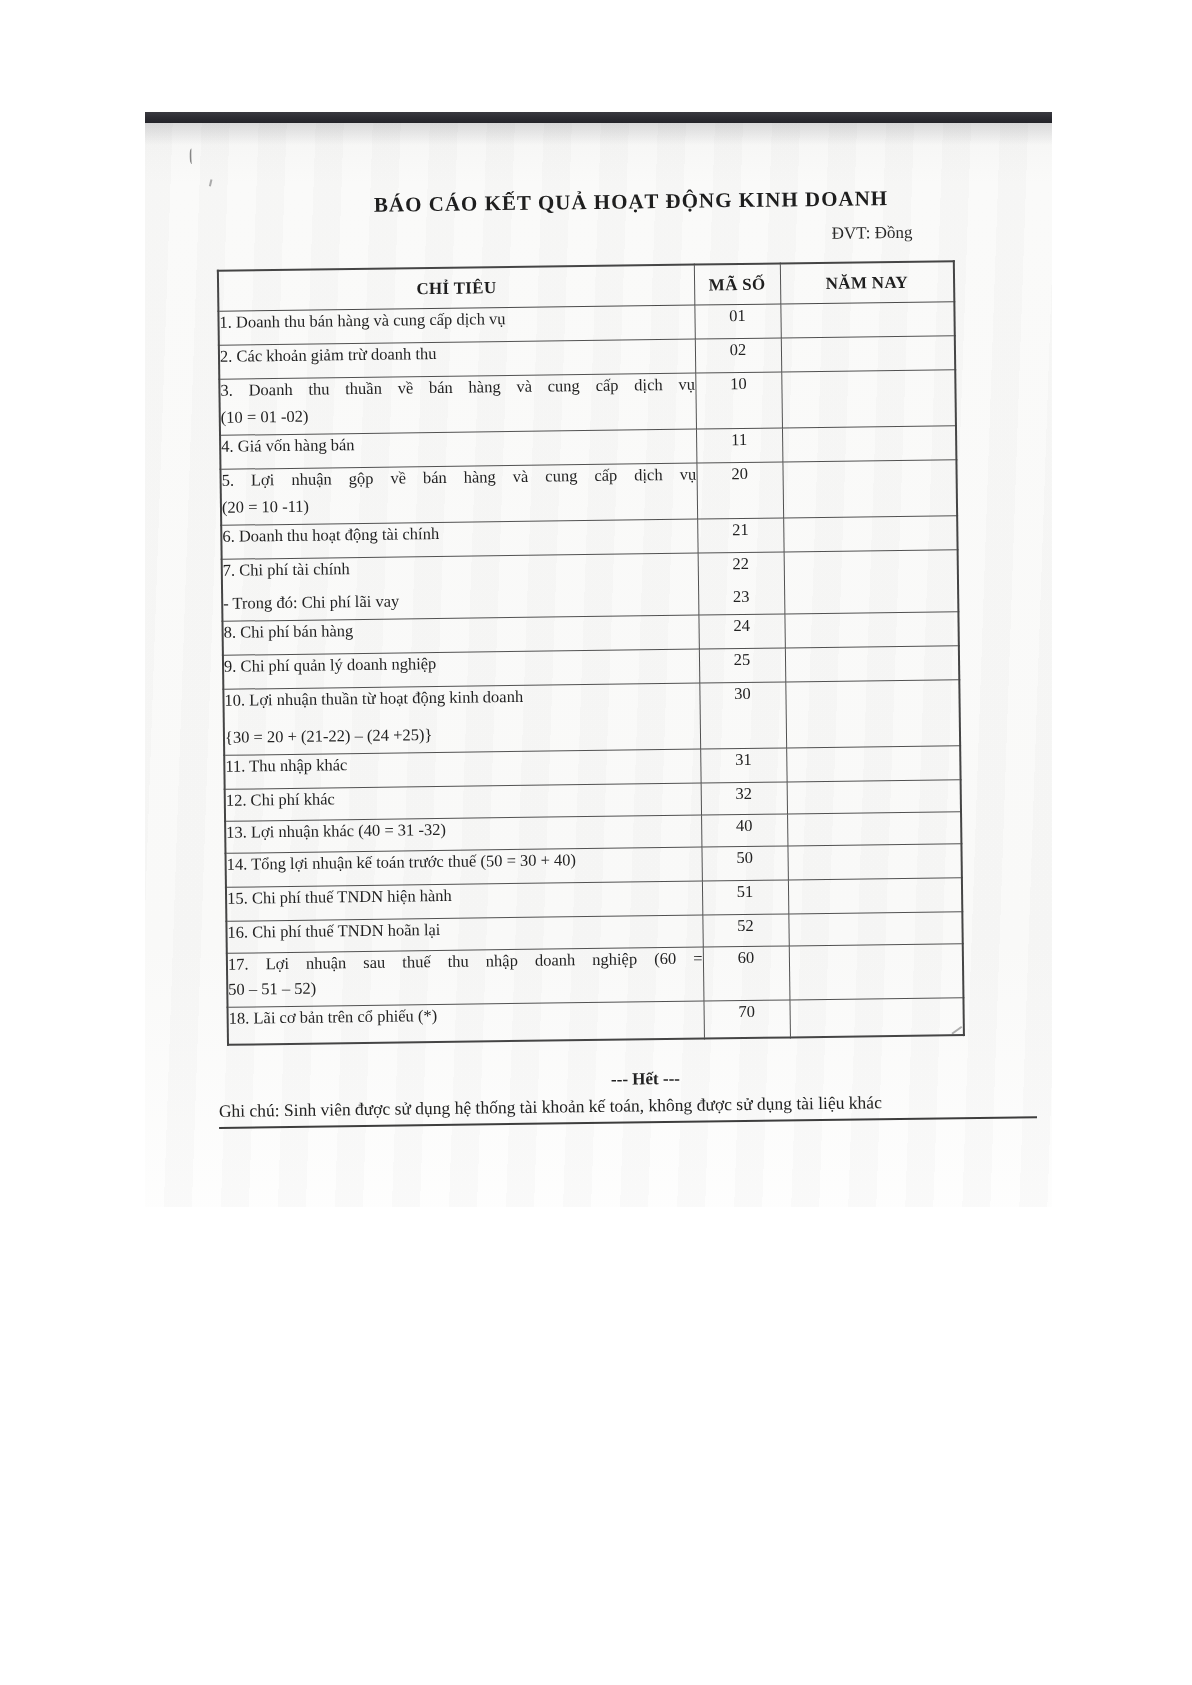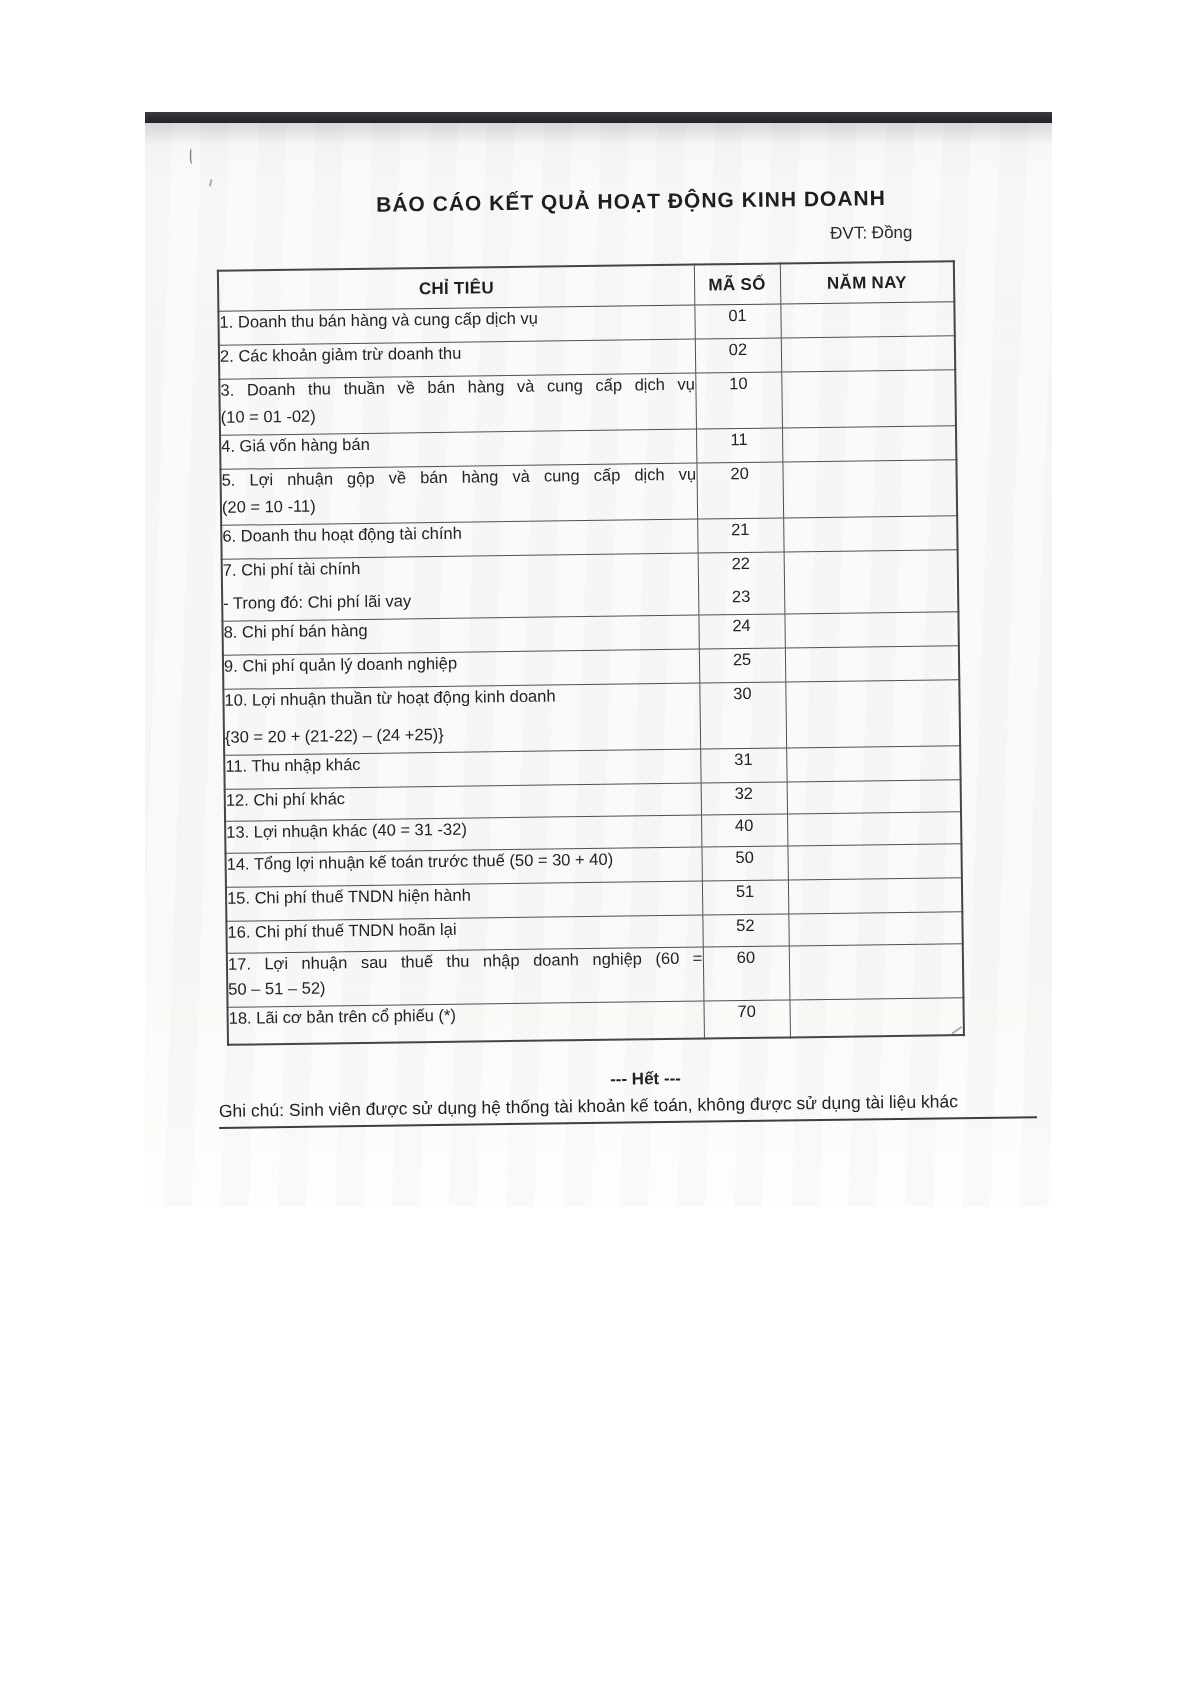--- a/index.html
+++ b/index.html
@@ -1,19 +1,19 @@
 <!DOCTYPE html>
 <html><head>
 <meta charset="utf-8">
 <style>
   html,body{margin:0;padding:0;background:#ffffff;}
   #root{
     position:relative;width:1192px;height:1207px;overflow:hidden;
     background:#ffffff;
-    font-family:Liberation Sans, sans-serif;
+    font-family:Liberation Serif, serif;
     color:#262626;
   }
   
   .paper{
     position:absolute;left:145px;top:112px;width:907px;height:1190px;
     background:
       repeating-linear-gradient(92deg, rgba(0,0,0,0.014) 0 28px, rgba(0,0,0,0) 28px 57px),
       linear-gradient(180deg,#f4f4f3 0%,#fafaf9 6%,#f9f9f8 70%,#ffffff 100%);
   }
   .top-bar{

